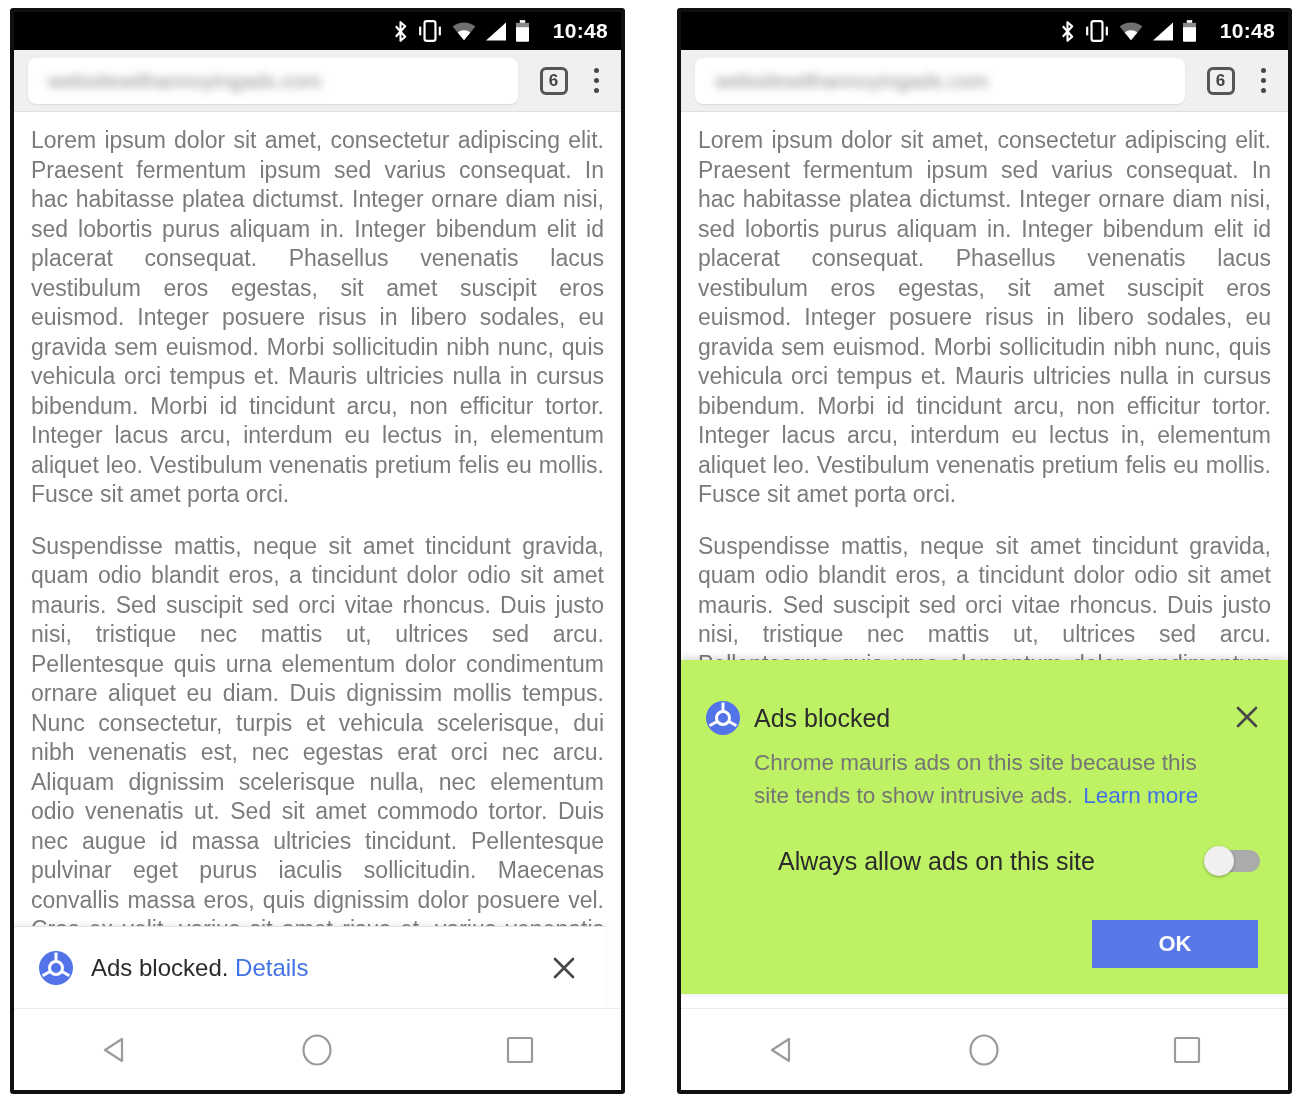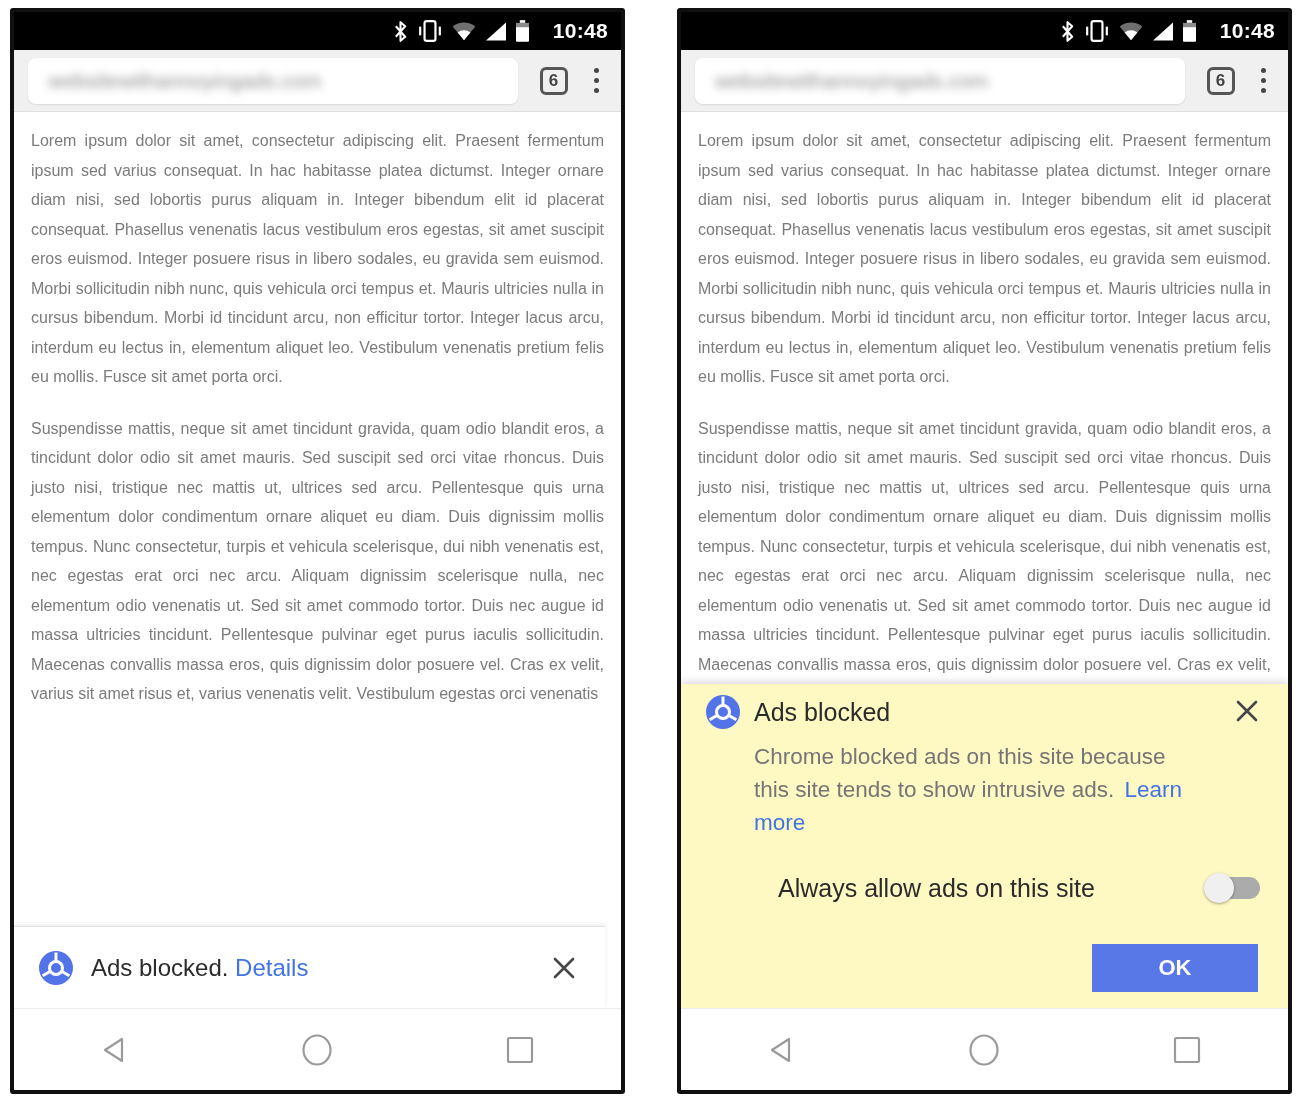--- a/index.html
+++ b/index.html
@@ -37,41 +37,41 @@
   .tabcount {
     width:28px; height:28px; border:3px solid #565656; border-radius:6px;
     color:#444; font-size:17px; font-weight:bold; display:flex; align-items:center;
     justify-content:center; margin:0 16px 0 22px; background:transparent;
   }
   .kebab { display:flex; flex-direction:column; gap:4.5px; padding:6px 10px; background:none; border:none; }
   .kebab i { width:5.5px; height:5.5px; border-radius:50%; background:#464646; }
 
   
   .content {
-    padding:14px 17px 0 17px; color:#7b7b7b; font-size:16px; line-height:29.5px;
+    padding:14px 17px 0 17px; color:#7b7b7b; font-size:23px; line-height:29.5px;
     text-align:justify;
   }
   .content p { margin:0; }
   .content p + p { margin-top:22px; }
 
   
   .infobar {
     position:absolute; left:0; right:16px; bottom:82px; height:82px; background:#fff;
     border-top:1px solid #e2e2e2; box-shadow:0 -2px 5px rgba(0,0,0,0.07);
     display:flex; align-items:center; padding:0 24px; z-index:5;
   }
   .infobar-text { font-size:24px; color:#2b2b2b; margin-left:17px; }
   .link { color:#4272e4; text-decoration:none; cursor:pointer; }
   .infobar .close-btn { margin-left:auto; }
   .close-btn { background:none; border:none; padding:4px; cursor:pointer; line-height:0; }
 
   
   .sheet {
-    position:absolute; left:0; right:0; bottom:72px; height:334px; background:#fef9c3;
-    box-shadow:0 -2px 8px rgba(0,0,0,0.16); z-index:5; padding:10px 24px 0 24px;
+    position:absolute; left:0; right:0; bottom:96px; height:334px; background:#bef264;
+    box-shadow:0 -2px 8px rgba(0,0,0,0.16); z-index:5; padding:40px 24px 0 24px;
   }
   .sheet-header { display:flex; align-items:center; }
   .sheet-title { font-size:25px; color:#2b2b2b; margin-left:13px; }
   .sheet-header .close-btn { margin-left:auto; align-self:flex-start; }
   .sheet-body {
     width:452px; margin:10px 0 0 49px; font-size:22.5px; line-height:33px; color:#757575;
   }
   .sheet-body .link { margin-left:4px; }
   .allow-row { display:flex; align-items:center; margin:34px 4px 0 73px; }
   .allow-label { font-size:25px; color:#2b2b2b; }
@@ -243,21 +243,21 @@
         <line x1="23.6" y1="21.3" x2="31.4" y2="25.8" stroke="#fff" stroke-width="3"></line>
       </svg>
       <span class="sheet-title">Ads blocked</span>
       <button class="close-btn">
         <svg width="26" height="26" viewBox="0 0 26 26">
           <path d="M4 4 L22 22 M22 4 L4 22" stroke="#474747" stroke-width="2.6" stroke-linecap="round"></path>
         </svg>
       </button>
     </div>
     <div class="sheet-body">
-      <span>Chrome blocked ads on this site because this site tends to show intrusive ads.</span>
+      <span>Chrome mauris ads on this site because this site tends to show intrusive ads.</span>
       <a class="link">Learn more</a>
     </div>
     <div class="allow-row">
       <span class="allow-label">Always allow ads on this site</span>
       <div class="toggle">
         <div class="toggle-track"></div>
         <div class="toggle-knob"></div>
       </div>
     </div>
     <button class="ok-btn">OK</button>

